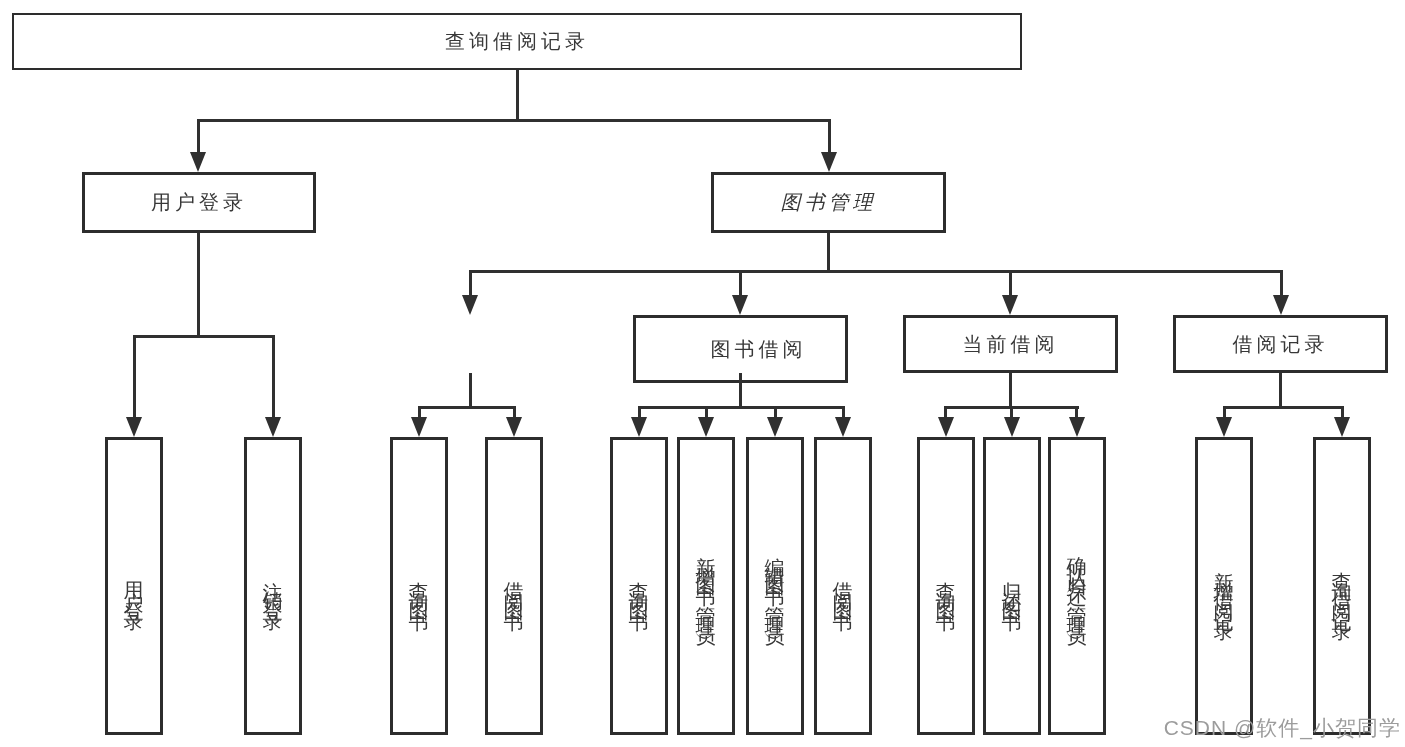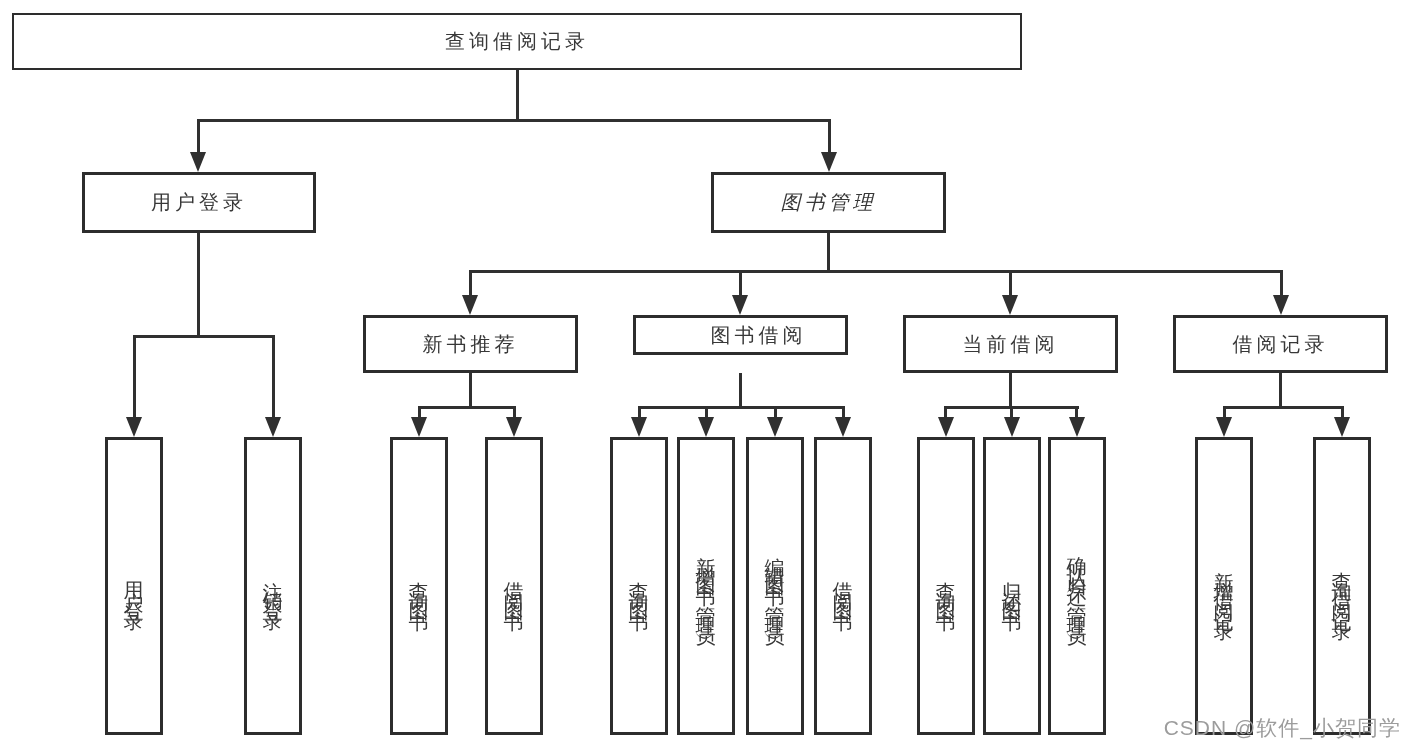--- a/index.html
+++ b/index.html
@@ -77,22 +77,21 @@
   <div class="hline" style="left:469px; top:270px; width:814px;"></div>
   <div class="vline" style="left:469px; top:270px; height:26px;"></div>
   <div class="arrow" style="left:462px; top:295px;"></div>
   <div class="vline" style="left:739px; top:270px; height:26px;"></div>
   <div class="arrow" style="left:732px; top:295px;"></div>
   <div class="vline" style="left:1009px; top:270px; height:26px;"></div>
   <div class="arrow" style="left:1002px; top:295px;"></div>
   <div class="vline" style="left:1280px; top:270px; height:26px;"></div>
   <div class="arrow" style="left:1273px; top:295px;"></div>
 
-  <div class="node" style="left:363px; top:315px; width:215px; height:58px;">新书推荐</div>
-  <div class="node" style="left:633px; top:315px; width:215px; height:40px;padding-left:36px;">图书借阅</div>
+  <div class="node" style="left:633px; top:315px; width:215px; height:68px;padding-left:36px;">图书借阅</div>
   <div class="node" style="left:1173px; top:315px; width:215px; height:58px;">借阅记录</div>
   <div class="node" style="left:903px; top:315px; width:215px; height:58px;">当前借阅</div>
 
   <div class="vline" style="left:469px; top:373px; height:36px;"></div>
   <div class="hline" style="left:418px; top:406px; width:98px;"></div>
   <div class="vline" style="left:418px; top:406px; height:13px;"></div>
   <div class="arrow" style="left:411px; top:417px;"></div>
   <div class="vline" style="left:513px; top:406px; height:13px;"></div>
   <div class="arrow" style="left:506px; top:417px;"></div>
 

